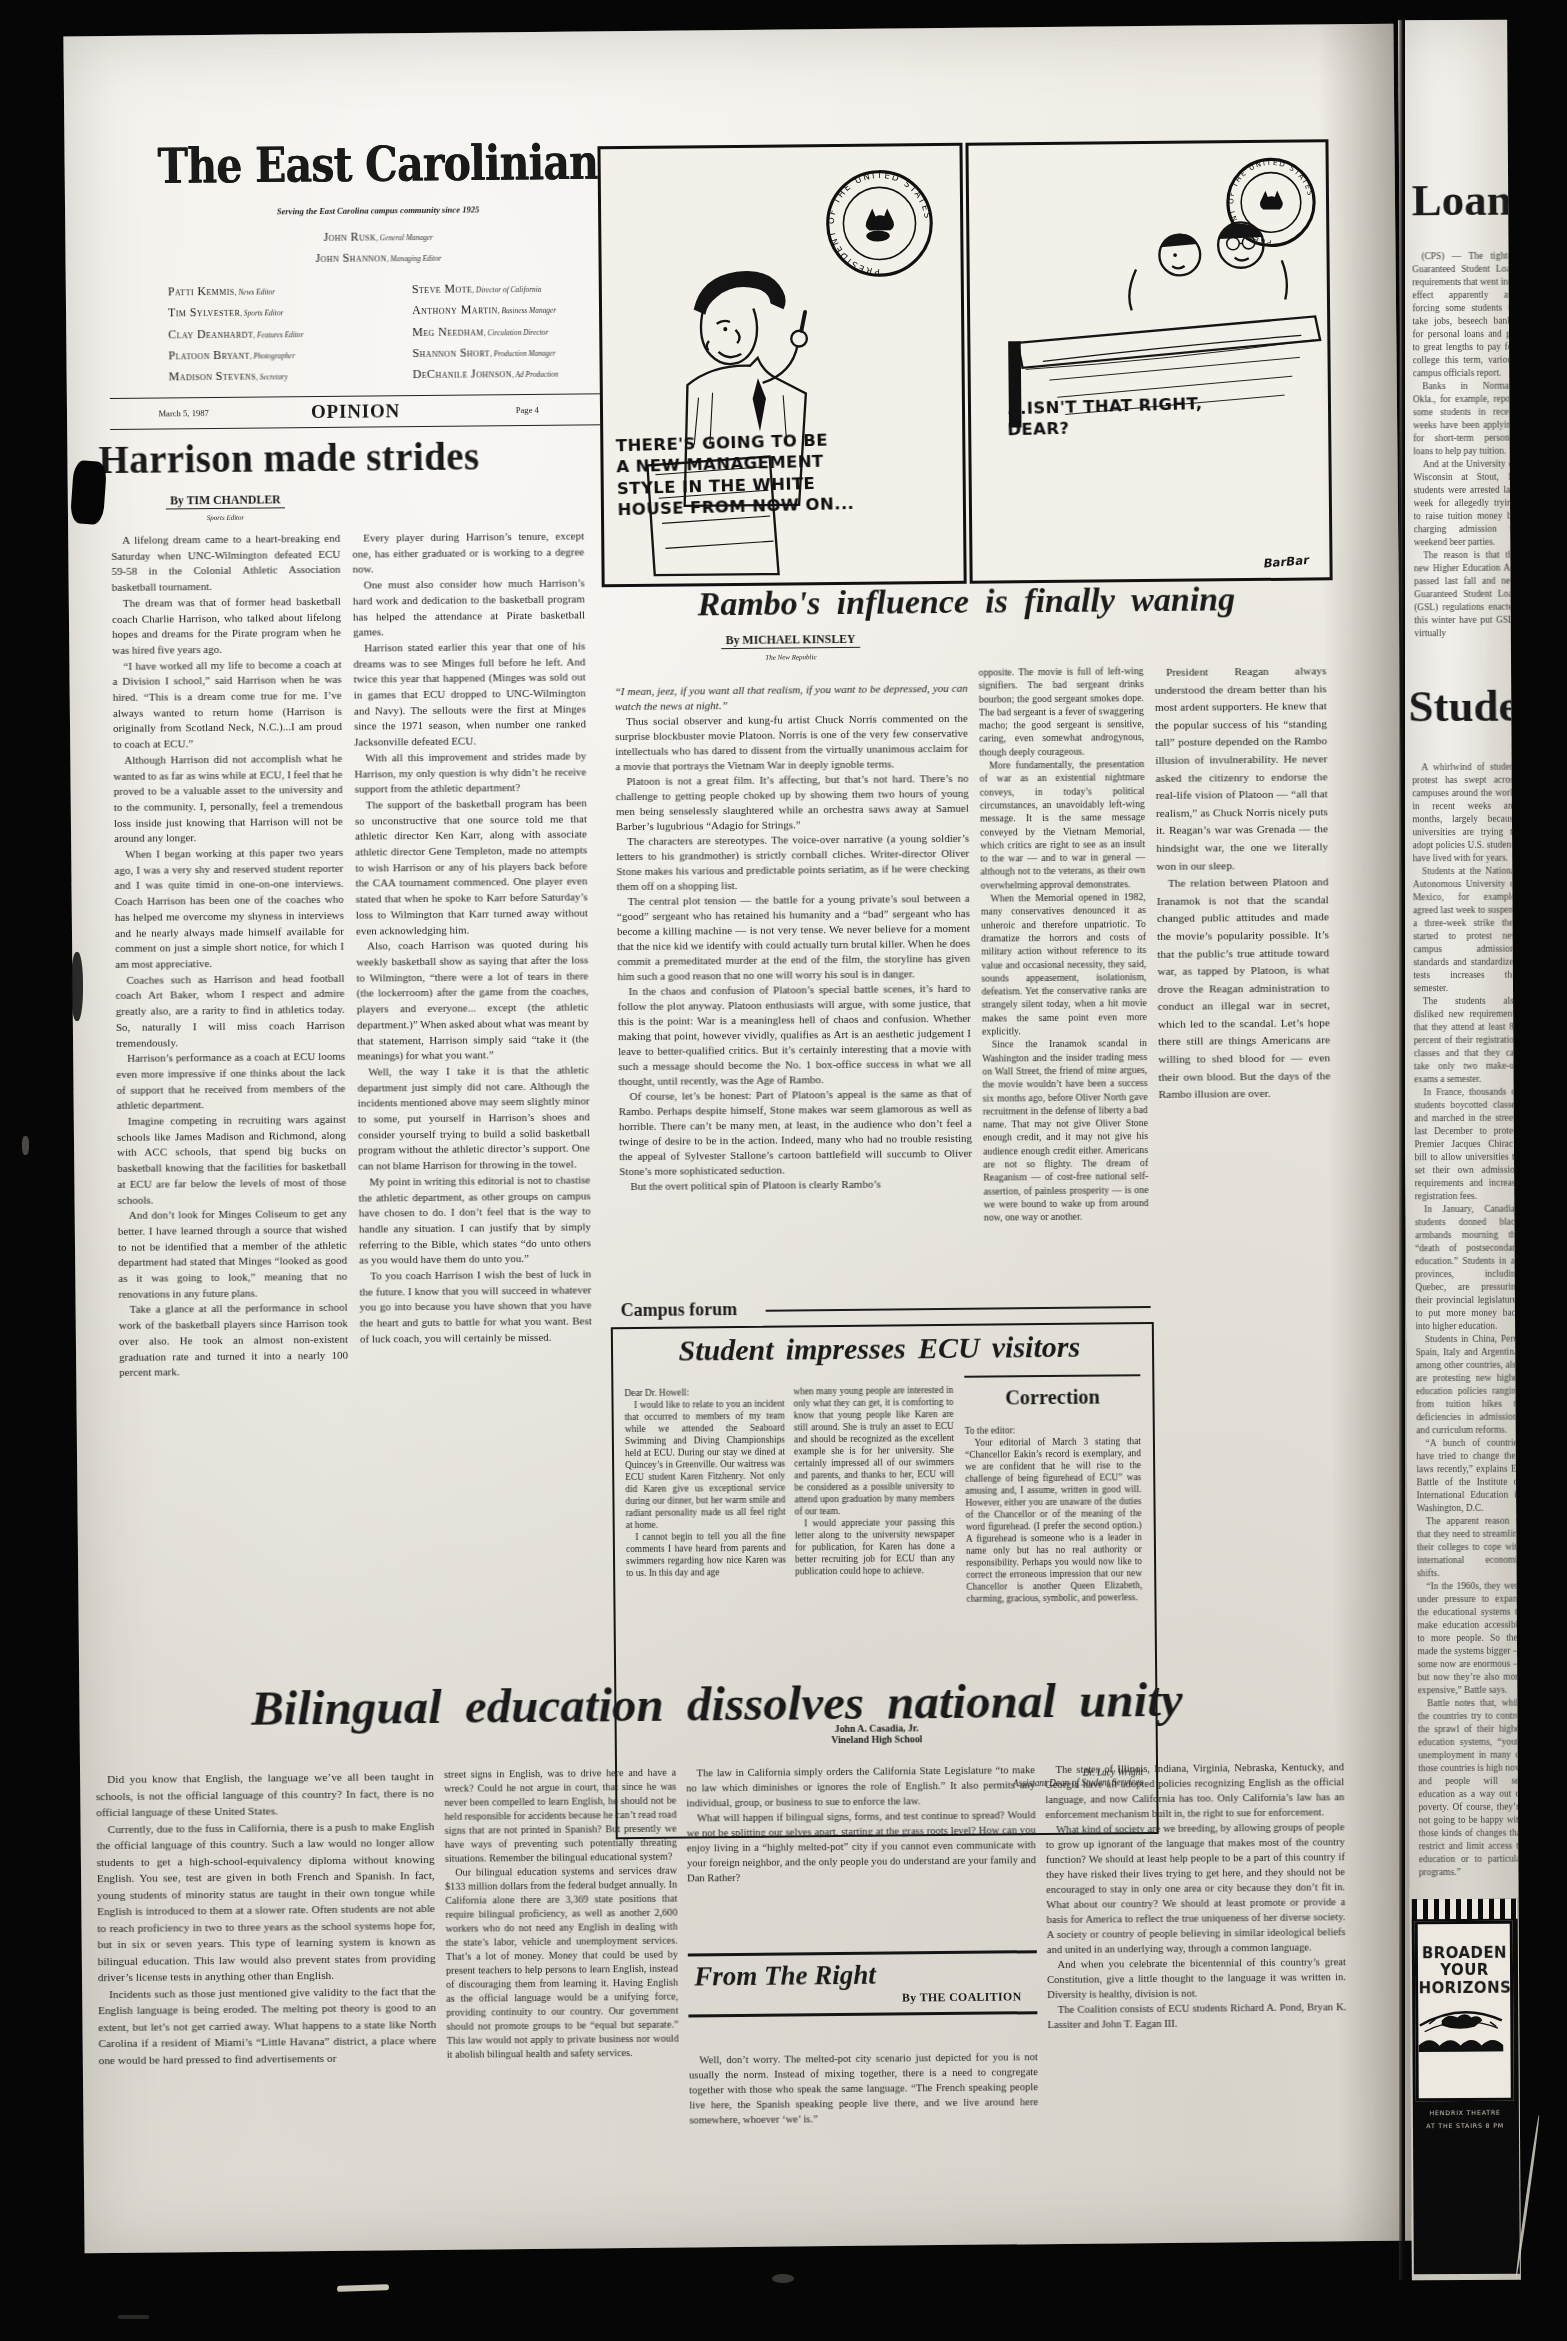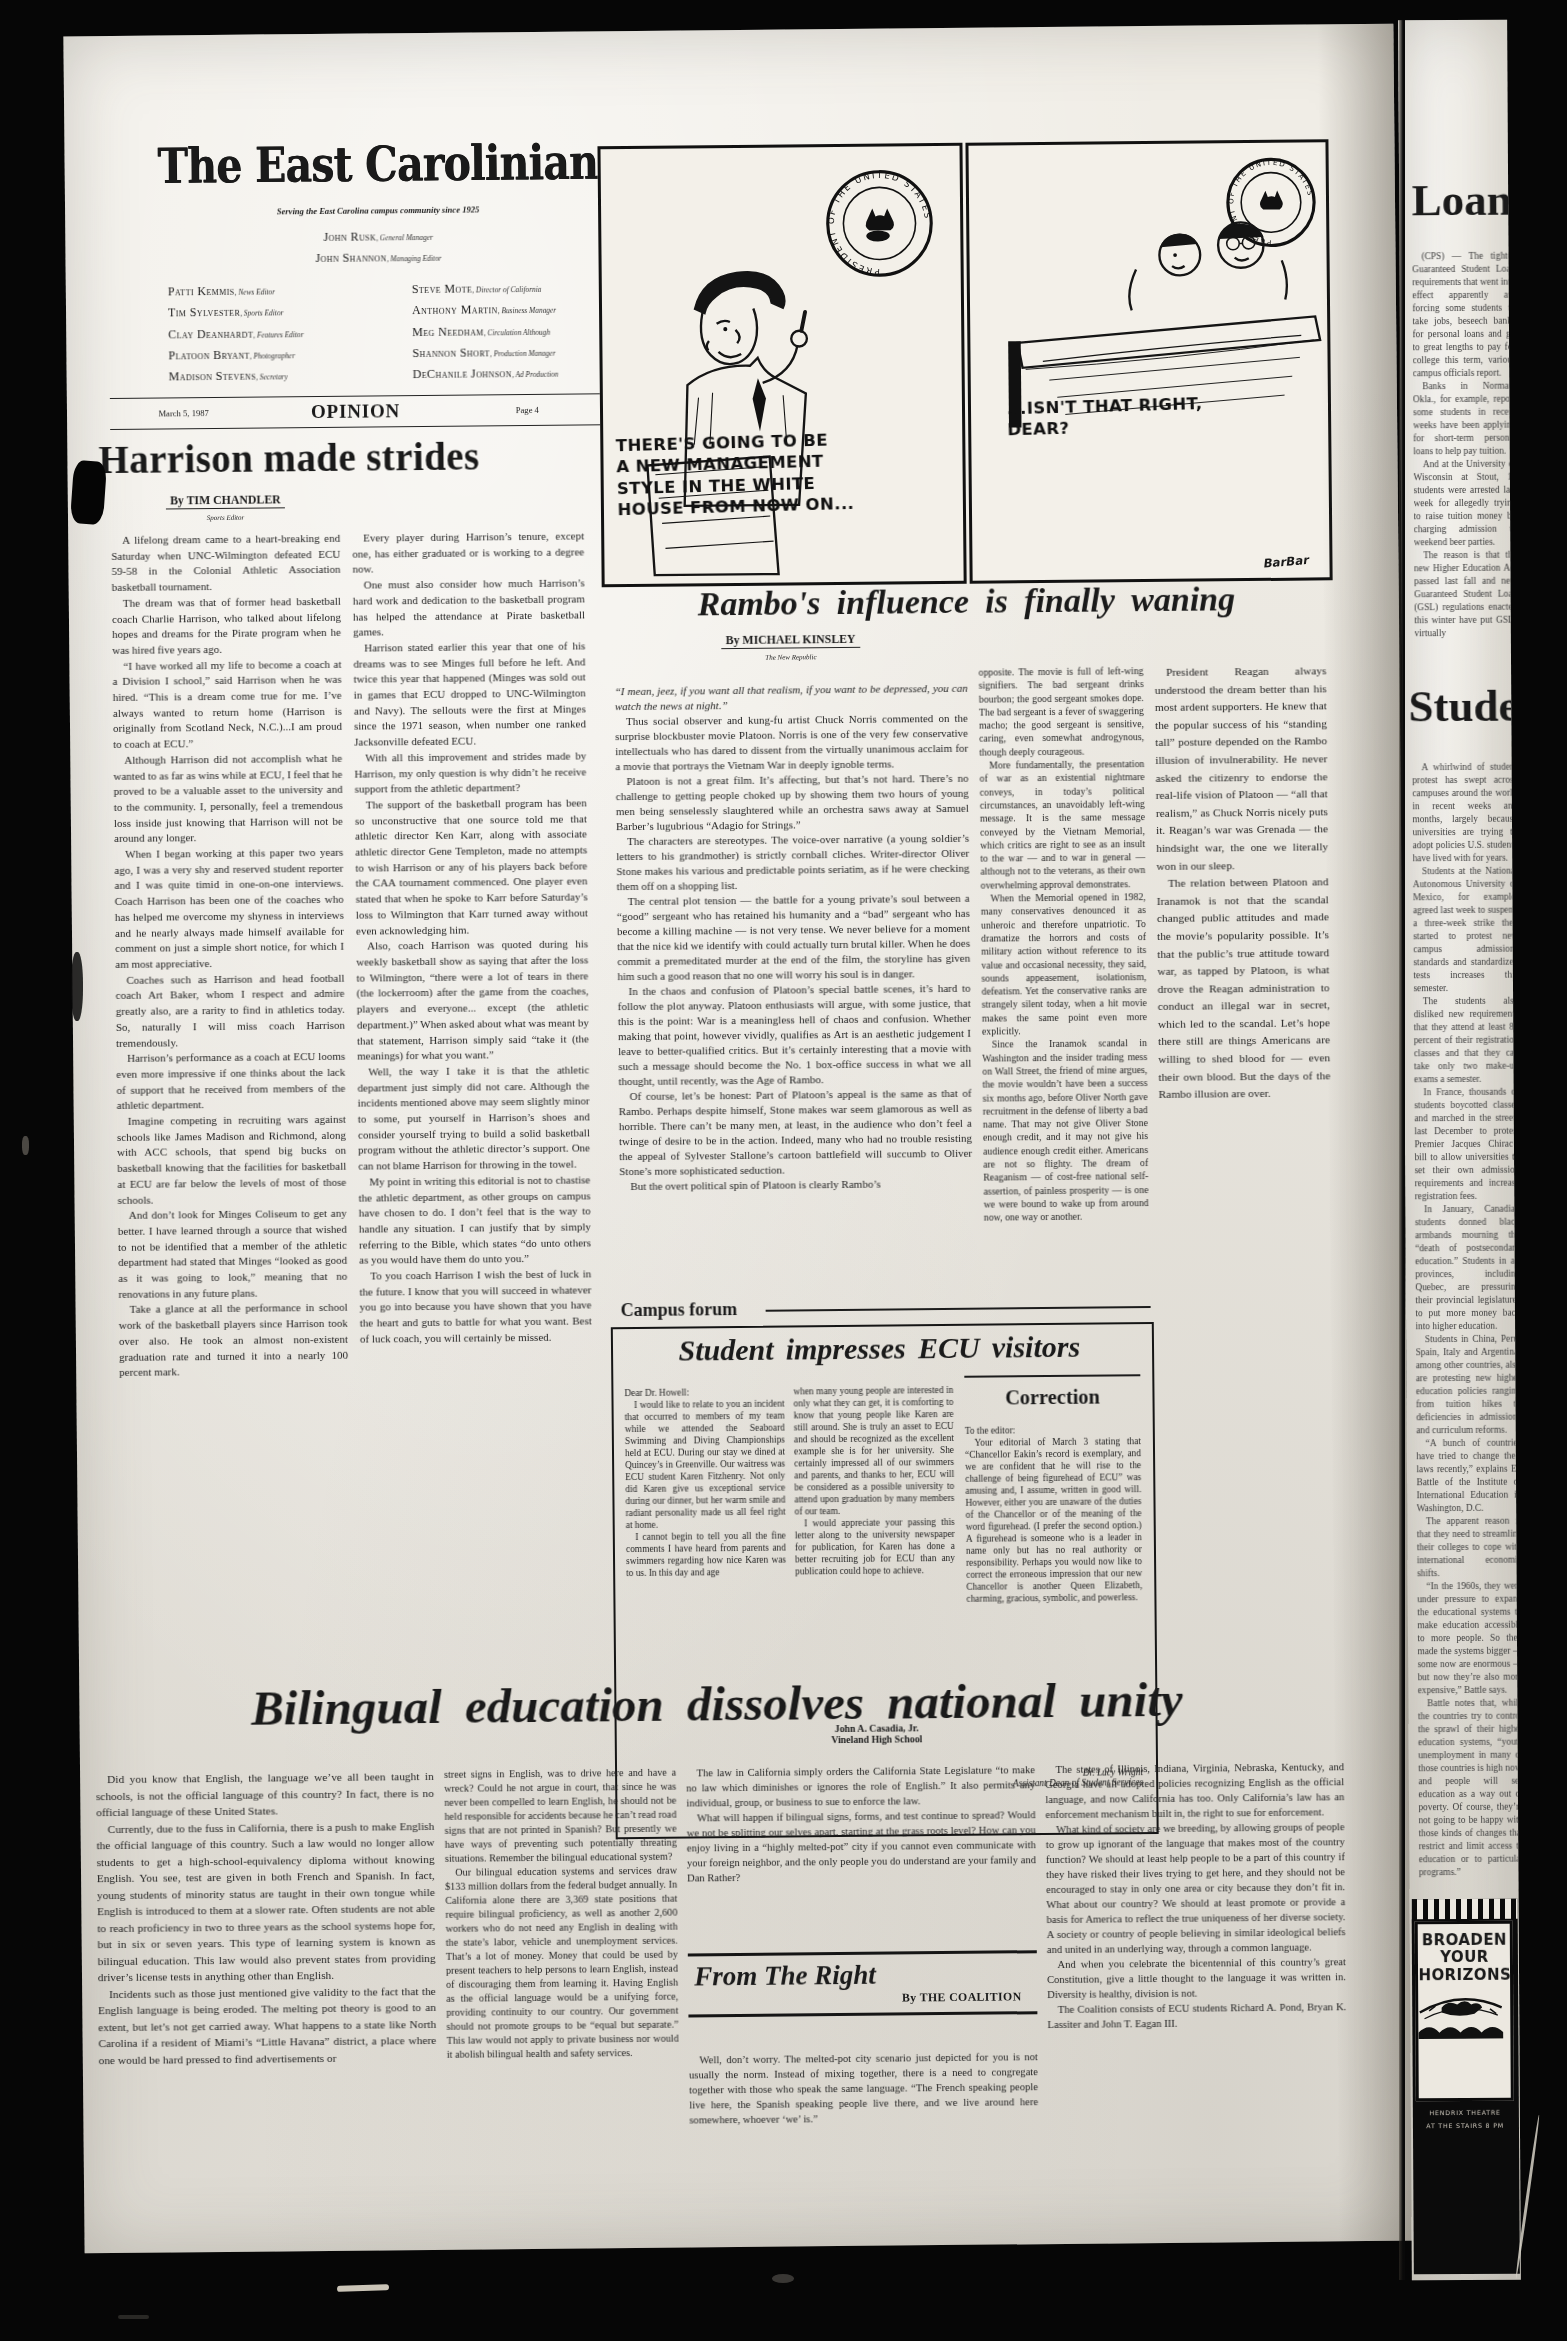--- a/index.html
+++ b/index.html
@@ -99,21 +99,21 @@
   #loan-body{left:12.5px;top:230px;width:103px;height:437px;font-size:9.4px;line-height:13px;color:#3a3a3a;filter:blur(0.5px);text-align:justify;white-space:pre-line;overflow:hidden;}
   #stude-headline{left:6.3px;top:660px;font-size:45px;font-weight:bold;white-space:nowrap;}
   #stude-body{left:9.4px;top:741px;width:105px;height:1117px;font-size:9.4px;line-height:13px;color:#3c3c3c;filter:blur(0.5px);text-align:justify;white-space:pre-line;overflow:hidden;}
   
   #ad{left:1.6px;top:1879px;width:106px;height:375px;background:#0b0b0b;}
   #ad-teeth{position:absolute;left:0;top:0;width:100%;height:20.4px;
       background:repeating-linear-gradient(90deg,#0b0b0b 0 5.5px,#ece8e0 5.5px 11px);}
   #ad-inner{position:absolute;left:3.9px;top:22px;width:92px;height:174px;background:#ece8e0;
       border:3.1px solid #0b0b0b;}
   #ad-title{font-family:"DejaVu Sans",sans-serif;font-weight:bold;font-size:15px;line-height:1.15;
-      text-align:center;margin-top:8px;letter-spacing:0.4px;filter:blur(0.3px);white-space:pre-line;}
+      text-align:center;margin-top:21px;letter-spacing:0.4px;filter:blur(0.3px);white-space:pre-line;}
   #ad-caption{position:absolute;left:3.1px;top:207px;width:99px;text-align:center;color:#cfc9bd;
       font-family:"DejaVu Sans",sans-serif;font-size:6.3px;line-height:2.1;letter-spacing:0.8px;
       filter:blur(0.7px);white-space:pre-line;}
   
   .blob{background:#050505;}
   #blob-a{left:72px;top:461px;width:33px;height:63px;border-radius:30%;transform:rotate(4deg);}
   #blob-b{left:71px;top:952px;width:11.8px;height:69px;border-radius:45%;opacity:.85;background:#0a0a0a;}
   #gap-line{left:1399px;top:20.4px;width:6.3px;height:2260px;
       background:linear-gradient(90deg,rgba(70,64,55,.45),#090909 65%);}
   #smudge1{left:337px;top:2285px;width:52px;height:5.5px;background:#cac4b7;border-radius:3.1px;transform:rotate(-2deg);}
@@ -146,21 +146,21 @@
       <div><span class="staff-name">Patti Kemmis</span><span class="staff-title">, </span><span class="staff-title">News Editor</span></div>
       <div><span class="staff-name">Tim Sylvester</span><span class="staff-title">, </span><span class="staff-title">Sports Editor</span></div>
       <div><span class="staff-name">Clay Deanhardt</span><span class="staff-title">, </span><span class="staff-title">Features Editor</span></div>
       <div><span class="staff-name">Platoon Bryant</span><span class="staff-title">, </span><span class="staff-title">Photographer</span></div>
       <div><span class="staff-name">Madison Stevens</span><span class="staff-title">, </span><span class="staff-title">Secretary</span></div>
     </div>
 
     <div class="abs staff-col" id="staff-right">
       <div><span class="staff-name">Steve Mote</span><span class="staff-title">, </span><span class="staff-title">Director of California</span></div>
       <div><span class="staff-name">Anthony Martin</span><span class="staff-title">, </span><span class="staff-title">Business Manager</span></div>
-      <div><span class="staff-name">Meg Needham</span><span class="staff-title">, </span><span class="staff-title">Circulation Although</span></div>
+      <div><span class="staff-name">Meg Needham</span><span class="staff-title">, </span><span class="staff-title">Circulation Director</span></div>
       <div><span class="staff-name">Shannon Short</span><span class="staff-title">, </span><span class="staff-title">Production Manager</span></div>
       <div><span class="staff-name">DeChanile Johnson</span><span class="staff-title">, </span><span class="staff-title">Ad Production</span></div>
     </div>
 
     <div class="abs" id="section-bar">
       <div id="bar-date">March 5, 1987</div>
       <div id="bar-section">OPINION</div>
       <div id="bar-page">Page 4</div>
     </div>
 

